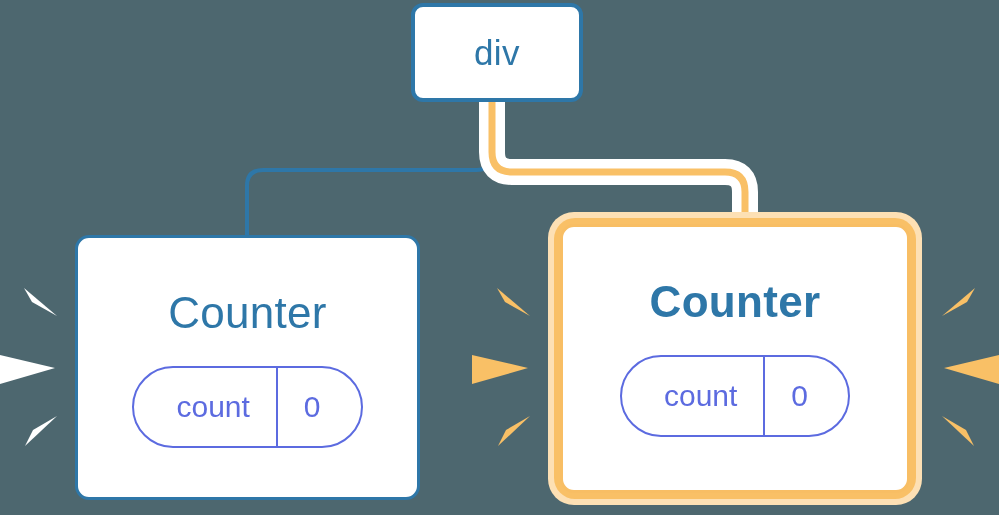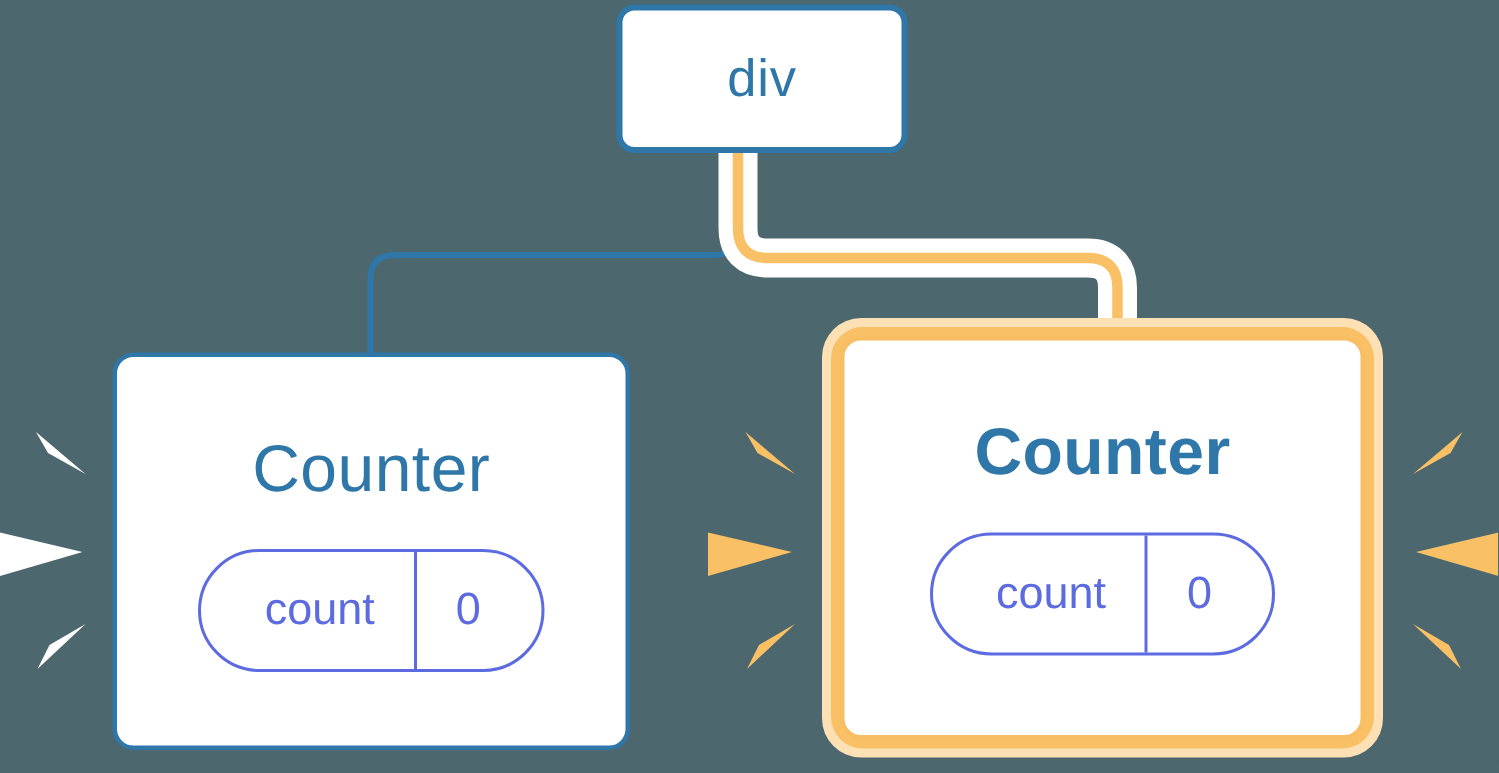--- a/index.html
+++ b/index.html
@@ -38,21 +38,21 @@
     background: #ffffff;
     box-sizing: border-box;
     display: flex;
     flex-direction: column;
     align-items: center;
   }
 
   .node-div {
     left: 411px;
     top: 3px;
-    width: 194px;
+    width: 172px;
     height: 99px;
     border: 4px solid #2e77a8;
     border-radius: 12px;
     justify-content: center;
   }
   .node-div .node-title {
     font-size: 35px;
     color: #2e77a8;
     font-weight: 400;
     letter-spacing: 0.5px;

